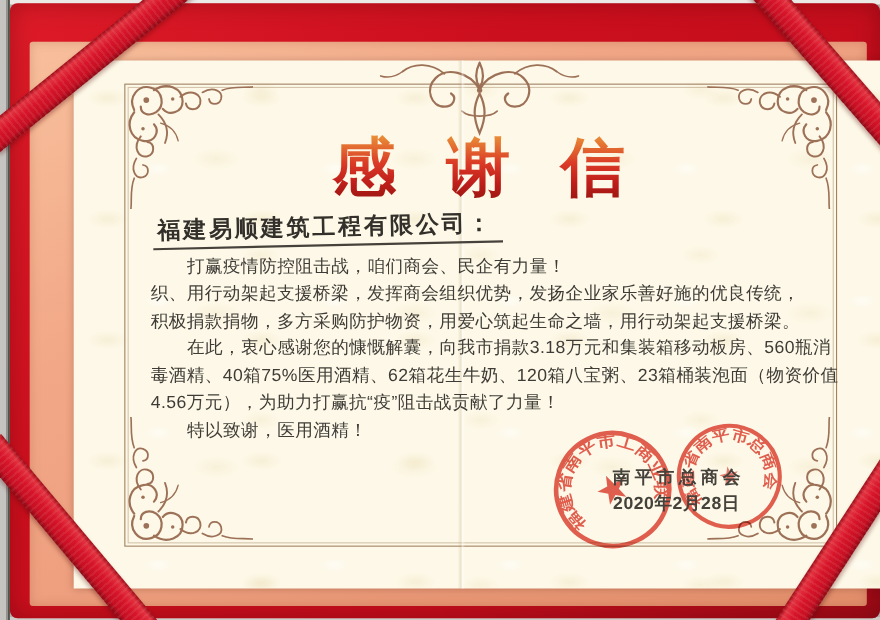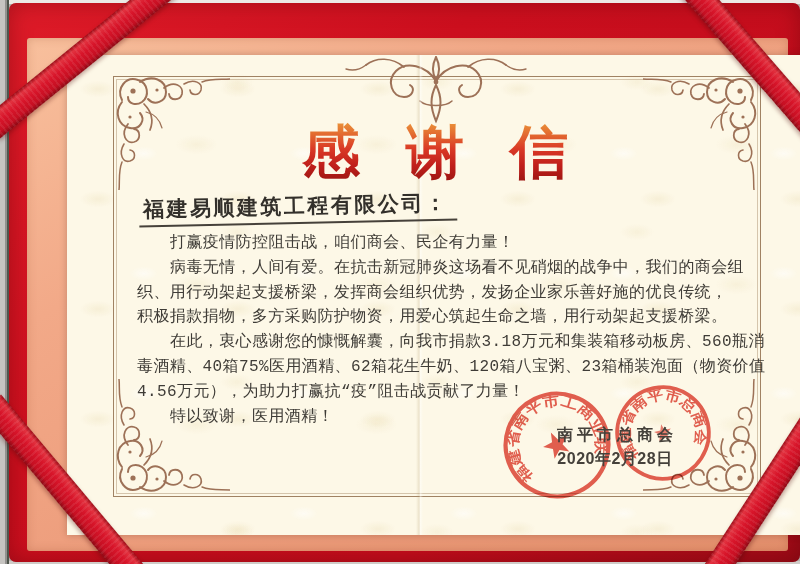--- a/index.html
+++ b/index.html
@@ -48,21 +48,21 @@
           background:linear-gradient(180deg,#eda13c 0%,#da3a26 45%,#c01f1b 70%,#931410 100%);
           -webkit-background-clip:text;background-clip:text;-webkit-text-fill-color:transparent;
           text-shadow:none;}
   
   .recipient{position:absolute;left:72px;top:138px;z-index:4;transform:rotate(-1.3deg);}
   .recipient-text{display:inline-block;font-family:"DejaVu Serif",serif;font-weight:700;
           font-size:21px;line-height:26px;letter-spacing:2.5px;color:#33302b;
           border-bottom:2px solid #46413a;padding:0 8px 3px 4px;min-width:250px;}
   
   .body{position:absolute;left:70px;top:176px;width:612px;z-index:4;color:#3f3c37;
-        font-size:16px;line-height:24.8px;font-family:Liberation Mono, monospace;}
+        font-size:16px;line-height:24.8px;}
   .body .bl{white-space:nowrap;letter-spacing:.4px;}
   .body .indent{padding-left:33px;}
   
   .sign{position:absolute;left:468px;top:368px;width:160px;text-align:center;z-index:6;color:#45413b;}
   .sign .org{font-size:16px;font-weight:600;line-height:23px;letter-spacing:4px;margin-right:-4px;}
   .sign .date{font-size:16px;font-weight:600;line-height:23px;letter-spacing:.5px;margin-top:1px;}
   
   .seal{position:absolute;z-index:5;mix-blend-mode:multiply;opacity:.85;}
   .seal-left{left:434px;top:334px;width:112px;height:112px;transform:rotate(-26deg);}
   .seal-right{left:546px;top:328px;width:100px;height:100px;transform:rotate(-12deg);}
@@ -152,21 +152,20 @@
     <div class="title">
       <span class="title-text">感谢信</span>
     </div>
 
     <div class="recipient">
       <span class="recipient-text">福建易顺建筑工程有限公司：</span>
     </div>
 
     <div class="body">
       <div class="bl indent">打赢疫情防控阻击战，咱们商会、民企有力量！</div>
-      <div class="bl indent">病毒无情，人间有爱。在抗击新冠肺炎这场看不见硝烟的战争中，我们的商会组</div>
       <div class="bl">织、用行动架起支援桥梁，发挥商会组织优势，发扬企业家乐善好施的优良传统，</div>
       <div class="bl">积极捐款捐物，多方采购防护物资，用爱心筑起生命之墙，用行动架起支援桥梁。</div>
       <div class="bl indent">在此，衷心感谢您的慷慨解囊，向我市捐款3.18万元和集装箱移动板房、560瓶消</div>
       <div class="bl">毒酒精、40箱75%医用酒精、62箱花生牛奶、120箱八宝粥、23箱桶装泡面（物资价值</div>
       <div class="bl">4.56万元），为助力打赢抗“疫”阻击战贡献了力量！</div>
       <div class="bl indent">特以致谢，医用酒精！</div>
     </div>
 
     <div class="sign">
       <div class="org">南平市总商会</div>

